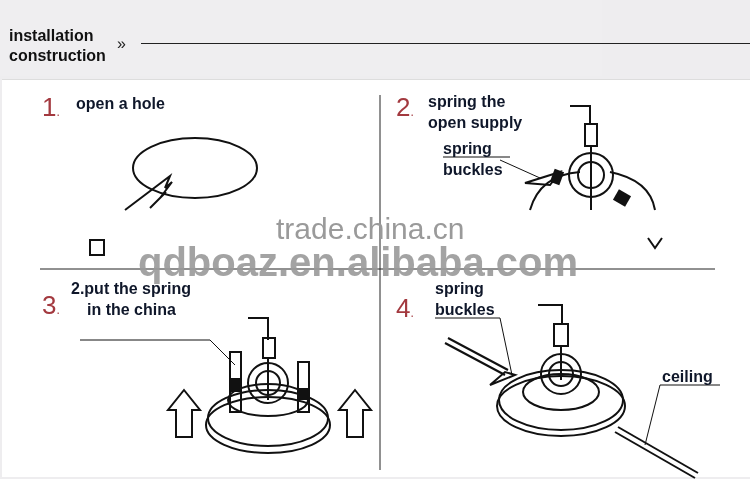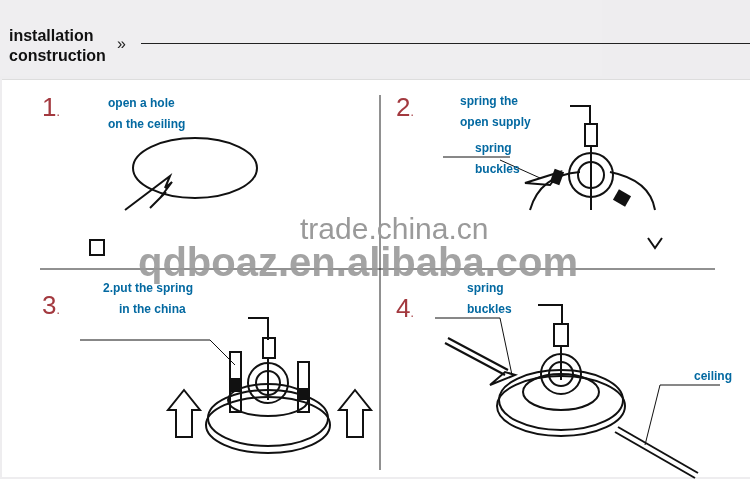--- a/index.html
+++ b/index.html
@@ -4,23 +4,23 @@
 <style>
   html, body { margin:0; padding:0; }
   body { width:750px; height:479px; background:#eeedef; position:relative; overflow:hidden; font-family:"Liberation Sans", sans-serif; }
   .header { position:absolute; left:0; top:0; width:602px; height:76px; background:#efeef0; }
   .title { position:absolute; left:9px; top:26px; font-weight:bold; font-size:16px; line-height:20px; color:#111; }
   .chev { position:absolute; left:117px; top:35px; font-size:16px; color:#222; }
   .hline { position:absolute; left:141px; top:43px; width:609px; height:1px; background:#222; }
   .panel { position:absolute; left:2px; top:79px; width:748px; height:397px; background:#fff; border-top:1px solid #ddd; }
   .num { position:absolute; font-size:26px; color:#a3393f; font-weight:normal; }
   .num span { font-size:12px; }
-  .label { position:absolute; font-weight:bold; font-size:12px; line-height:21px; color:#0369a1; white-space:nowrap;margin-left:32px; }
+  .label { position:absolute; font-weight:bold; font-size:16px; line-height:21px; color:#0f172a; white-space:nowrap; }
   svg { position:absolute; left:0; top:0; }
-  .wm1 { position:absolute; left:276px; top:212px; font-size:30px; color:#9a9a9a;margin-left:24px; }
+  .wm1 { position:absolute; left:276px; top:212px; font-size:30px; color:#9a9a9a; }
   .wm2 { position:absolute; left:138px; top:240px; font-size:40px; font-weight:bold; color:#9a9a9a; opacity:0.9;text-align:center; }
 </style>
 </head>
 <body>
 
 <div class="header">
   <div class="title">
     <div>installation</div>
     <div>construction</div>
   </div>
@@ -93,21 +93,20 @@
     <line x1="435" y1="318" x2="500" y2="318" stroke-width="1"></line>
     <line x1="500" y1="318" x2="512" y2="375" stroke-width="1"></line>
     <line x1="660" y1="385" x2="720" y2="385" stroke-width="1"></line>
     <line x1="660" y1="385" x2="645" y2="445" stroke-width="1"></line>
   </g>
 </svg>
 
 <div class="num" style="left:42px;top:92px;"><b style="font-weight:normal">1</b><span>.</span></div>
 <div class="label" style="left:76px;top:93px;">
   <div>open a hole</div>
-  <div>on the ceiling</div>
 </div>
 
 <div class="num" style="left:396px;top:92px;"><b style="font-weight:normal">2</b><span>.</span></div>
 <div class="label" style="left:428px;top:91px;">
   <div>spring the</div>
   <div>open supply</div>
 </div>
 <div class="label" style="left:443px;top:138px;">
   <div>spring</div>
   <div>buckles</div>

